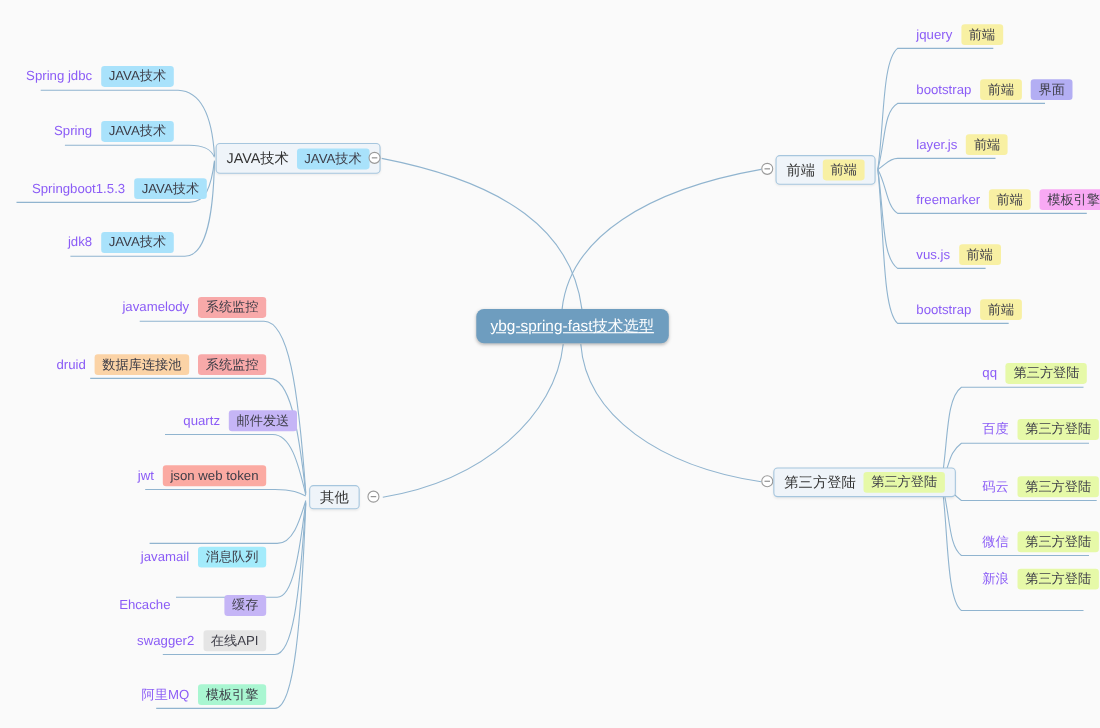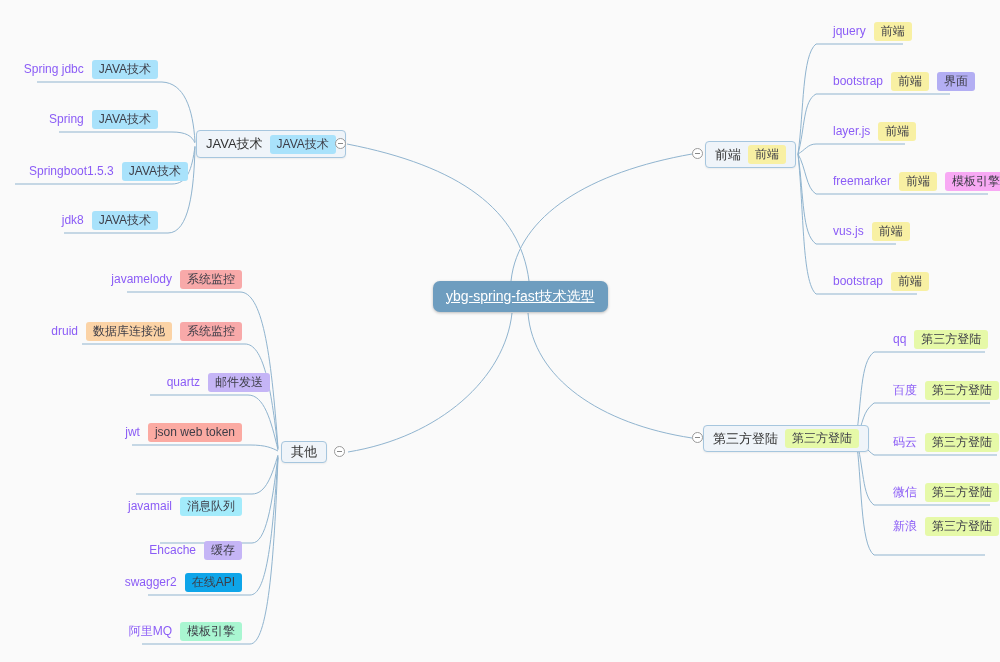--- a/index.html
+++ b/index.html
@@ -164,25 +164,25 @@
   <div class="row" style="right:758px;top:421px;justify-content:flex-end">
     <span class="lbl">jwt</span>
     <span class="tag" style="background-color: rgb(251, 170, 162);">json web token</span>
   </div>
   <div class="row" style="right:758px;top:495px;justify-content:flex-end">
     <span class="lbl">javamail</span>
     <span class="tag" style="background-color: rgb(163, 235, 251);">消息队列</span>
   </div>
   <div class="row" style="right:758px;top:539px;justify-content:flex-end">
     <span class="lbl">Ehcache</span>
-    <span class="tag" style="background-color: rgb(197, 181, 246);">缓存</span>
+    <span class="tag" style="background-color: rgb(197, 181, 246); margin-left: 41px;">缓存</span>
   </div>
   <div class="row" style="right:758px;top:571px;justify-content:flex-end">
     <span class="lbl">swagger2</span>
-    <span class="tag" style="background-color: #0ea5e9;">在线API</span>
+    <span class="tag" style="background-color: #e5e5e5;">在线API</span>
   </div>
   <div class="row" style="right:758px;top:620px;justify-content:flex-end">
     <span class="lbl">阿里MQ</span>
     <span class="tag" style="background-color: rgb(169, 246, 209);">模板引擎</span>
   </div>
 
   <div class="collapse" style="left:692px;top:432px">
       <span class="minus"></span>
     </div>
   <div class="topic" style="left:703px;top:425px;height:27px">

